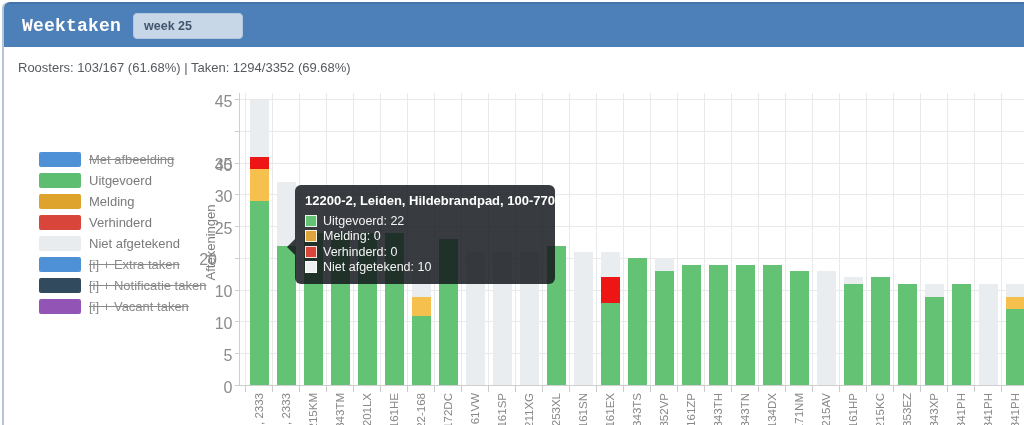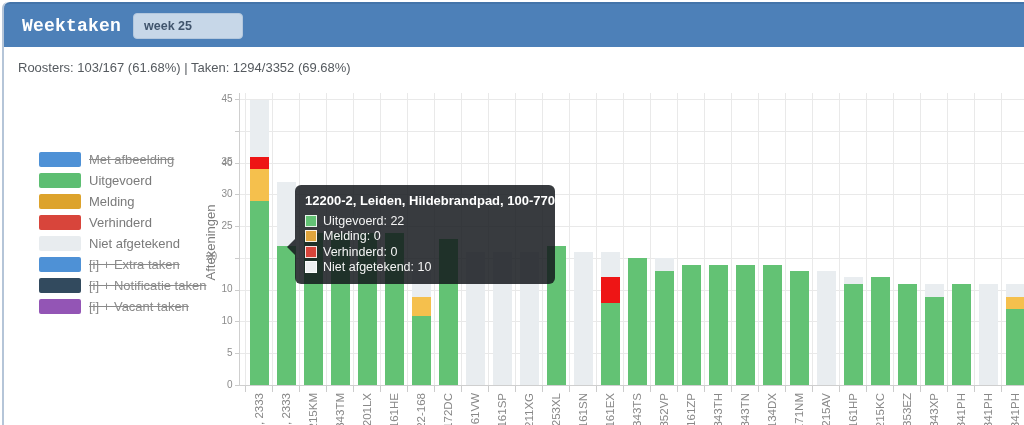--- a/index.html
+++ b/index.html
@@ -20,21 +20,21 @@
                 padding:5px 10px; width:110px; }
 
   .stats { position:absolute; left:14px; top:58px; font-size:13px; color:#555a5f; }
 
   
   .hgrid { position:absolute; height:1px; background:#e9e9e9; }
   .vgrid { position:absabsolute; }
   .vgrid, .xtick, .ytick, .axisline { position:absolute; background:#e9e9e9; }
   .axisline { background:#cfcfcf; }
   .xtick, .ytick { background:#cccccc; }
-  .ylab { position:absolute; font-size:10px; color:#8c8c8c; text-align:right; width:26px; }
+  .ylab { position:absolute; font-size:16px; color:#8c8c8c; text-align:right; width:26px; }
   .xlab { position:absolute; width:120px; font-size:11.5px; color:#888888;
           text-align:right; white-space:nowrap; line-height:12px;
           transform:rotate(-90deg); transform-origin:top right; }
   .barseg { position:absolute; }
 
   .yaxis-title { position:absolute; font-size:13px; color:#7b7b7b;
                  transform:rotate(-90deg); transform-origin:center; white-space:nowrap; }
 
   .legend { position:absolute; left:35px; top:147px; }
   .legend-item { display:flex; align-items:center; height:21px; cursor:pointer;text-align:right; }

